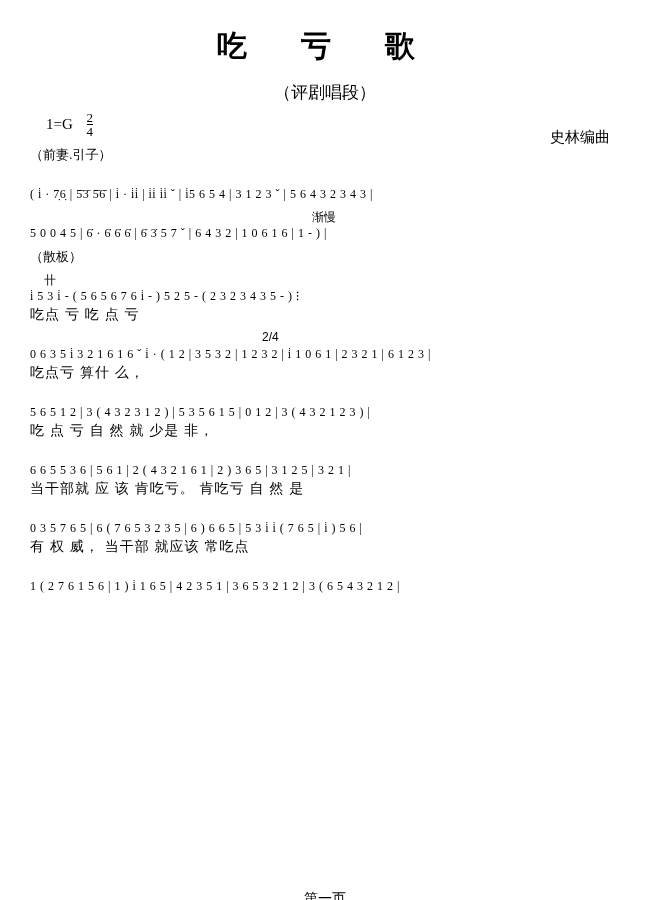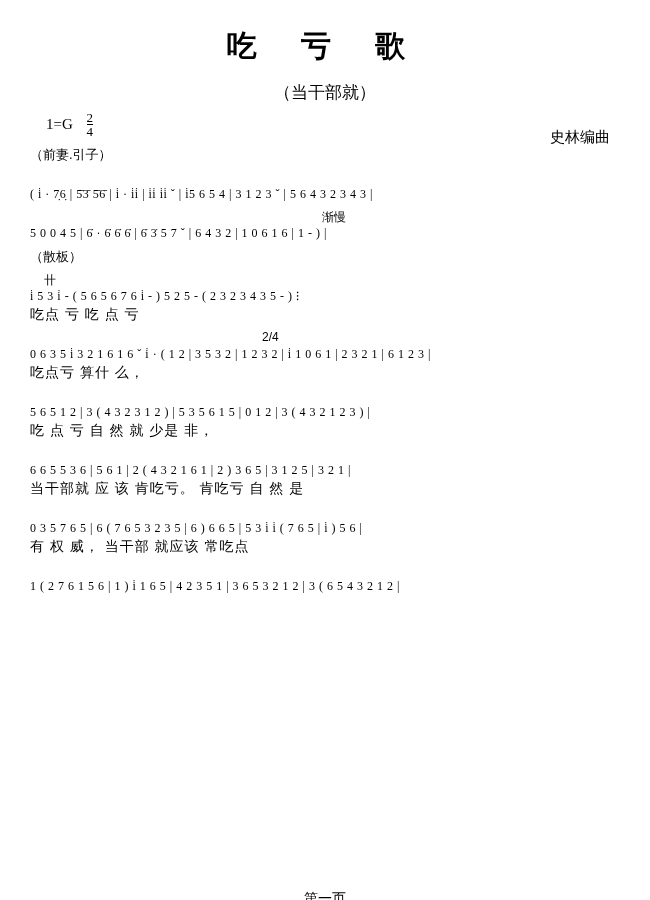--- a/index.html
+++ b/index.html
@@ -17,21 +17,21 @@
   }
   .page {
     position: relative;
     width: 650px;
     height: 900px;
     box-sizing: border-box;
     padding: 0 30px;
   }
   .title {
     text-align: center;
-    font-family: Liberation Sans, sans-serif;
+    font-family: Liberation Mono, monospace;
     font-weight: bold;
     font-size: 30px;
     letter-spacing: 18px;
     margin-top: 26px;
     margin-bottom: 2px;
   }
   .subtitle {
     text-align: center;
     font-size: 17px;
     font-family: "Liberation Sans", sans-serif;
@@ -111,21 +111,21 @@
     font-family: "Liberation Sans", sans-serif;
   }
 </style>
 </head>
 <body>
 
 <div class="page">
 
   <div class="title">吃 亏 歌</div>
 
-  <div class="subtitle">（当干部就）</div>
+  <div class="subtitle">（评剧唱段）</div>
 
   <div class="meta-row">
     <div class="key-sig">
       <span>1=G</span>
       <span class="meter">
         <span class="num">2</span>
         <span class="den">4</span>
       </span>
     </div>
     <div class="composer">史林编曲</div>
@@ -135,21 +135,21 @@
     <div class="marker">（前妻.引子）</div>
 
     <div class="system">
       <div class="anno-line"></div>
       <div class="notes">( i̇ · 7̣6̣  | 5̄3̄ 5̄6̄  | i̇ · i̇i̇  | i̇i̇ i̇i̇ ˇ | i̇5 6 5 4 | 3 1   2 3 ˇ | 5 6 4 3   2 3 4 3 |</div>
       <div class="lyrics"></div>
     </div>
 
     <div class="system">
       <div class="anno-line">
-        <span style="left:292px">渐慢</span>
+        <span style="left:282px">渐慢</span>
       </div>
       <div class="notes">5 0  0 4 5  | 6̇ · 6̇ 6̇ 6̇ | 6̇ 3̇ 5 7 ˇ | 6 4   3 2  | 1 0    6 1 6  | 1 - ) |</div>
       <div class="lyrics"></div>
     </div>
   </div>
 
   <div>
     <div class="marker">（散板）</div>
 
     <div class="system">

